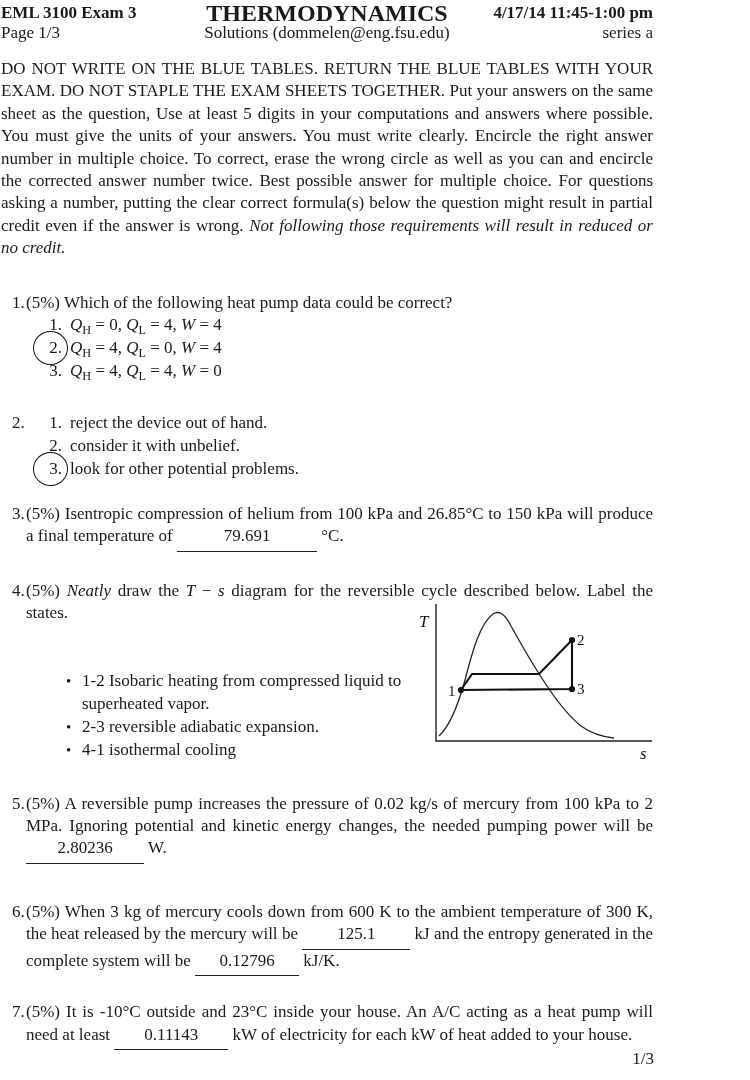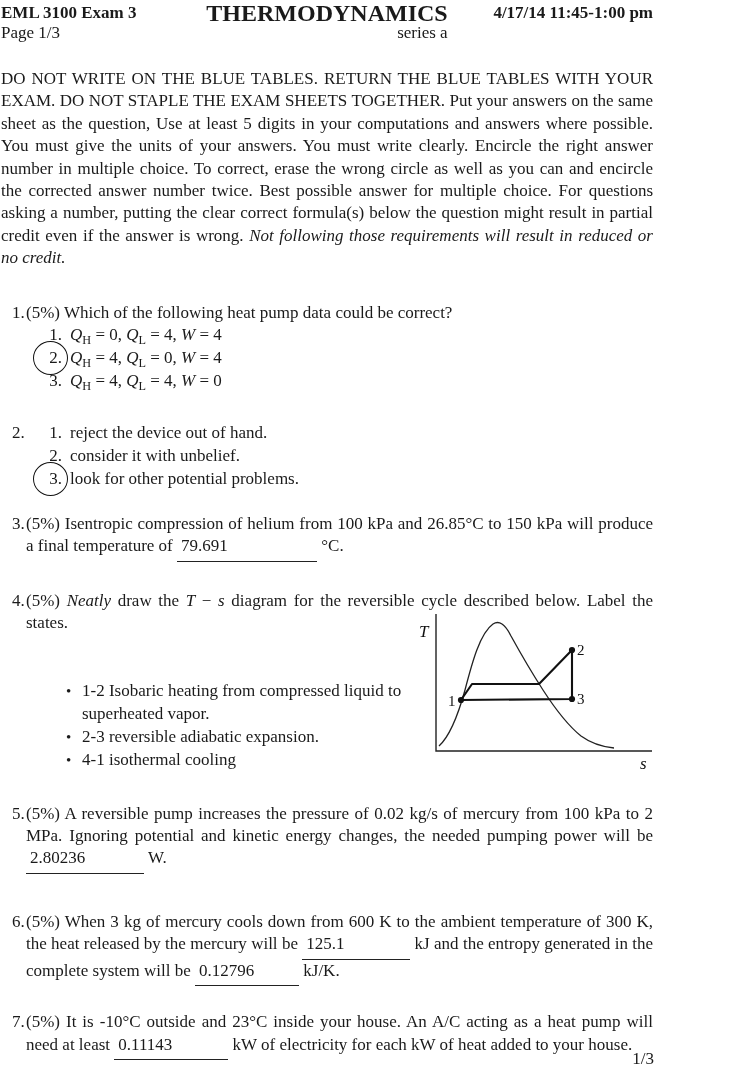--- a/index.html
+++ b/index.html
@@ -13,40 +13,40 @@
 
   
   .header { display:grid; grid-template-columns:1fr auto 1fr; column-gap:8px; line-height:20px; }
   .h-left   { text-align:left; }
   .h-center { text-align:center; }
   .h-right  { text-align:right; }
   .bold { font-weight:bold; }
   .title-main { font-size:24px; font-weight:bold; line-height:20px; }
 
   
-  .instructions { margin-top:25px; text-align:justify; line-height:22.4px; }
+  .instructions { margin-top:15px; text-align:justify; line-height:22.4px; }
 
   
   .q { display:flex; position:relative; }
   .q-num { flex:none; width:25px; box-sizing:border-box; padding-left:11px; line-height:22.4px; }
   .q-body { flex:1; text-align:justify; line-height:22.4px; }
   .opts { margin-top:0; }
   .opt { display:flex; line-height:22.8px; }
   .opt-label { flex:none; width:20px; text-align:right; margin:0 8px 0 16px; position:relative; }
   .opt-label.circled::after {
     content:""; position:absolute; left:-9px; top:-6px;
     width:33px; height:32px; border:1.6px solid #111; border-radius:50%;
   }
   .opt-text { flex:1; }
   sub { font-size:0.72em; line-height:0; }
   i, .it { font-style:italic; }
 
   
   .blank {
-    display:inline-block; text-align:left;
+    display:inline-block; text-align:center;
     border-bottom:1.6px solid #222; padding:0 4px 3px 4px;font-family:Liberation Serif, serif;
   }
   .b-q3  { width:132px; }
   .b-q5  { width:110px; }
   .b-q6a { width:100px; }
   .b-q6b { width:96px; }
   .b-q7  { width:106px; }
 
   
   .q4-wrap { min-height:188px; }
@@ -70,20 +70,21 @@
 </head>
 <body>
 
 <div class="page">
 
   <div class="header">
     <div class="h-left bold">EML 3100 Exam 3</div>
     <div class="h-center title-main">THERMODYNAMICS</div>
     <div class="h-right bold">4/17/14 11:45-1:00 pm</div>
     <div class="h-left">Page 1/3</div>
+    <div class="h-center">Solutions (dommelen@eng.fsu.edu)</div>
     <div class="h-right">series a</div>
   </div>
 
   <div class="instructions">DO NOT WRITE ON THE BLUE TABLES. RETURN THE BLUE TABLES WITH YOUR EXAM. DO NOT STAPLE THE EXAM SHEETS TOGETHER. Put your answers on the same sheet as the question, Use at least 5 digits in your computations and answers where possible. You must give the units of your answers. You must write clearly. Encircle the right answer number in multiple choice. To correct, erase the wrong circle as well as you can and encircle the corrected answer number twice. Best possible answer for multiple choice. For questions asking a number, putting the clear correct formula(s) below the question might result in partial credit even if the answer is wrong. <i>Not following those requirements will result in reduced or no credit.</i></div>
 
   <div class="q mt-q1">
     <div class="q-num">1.</div>
     <div class="q-body">
       <div>(5%) Which of the following heat pump data could be correct?</div>
       <div class="opts">

